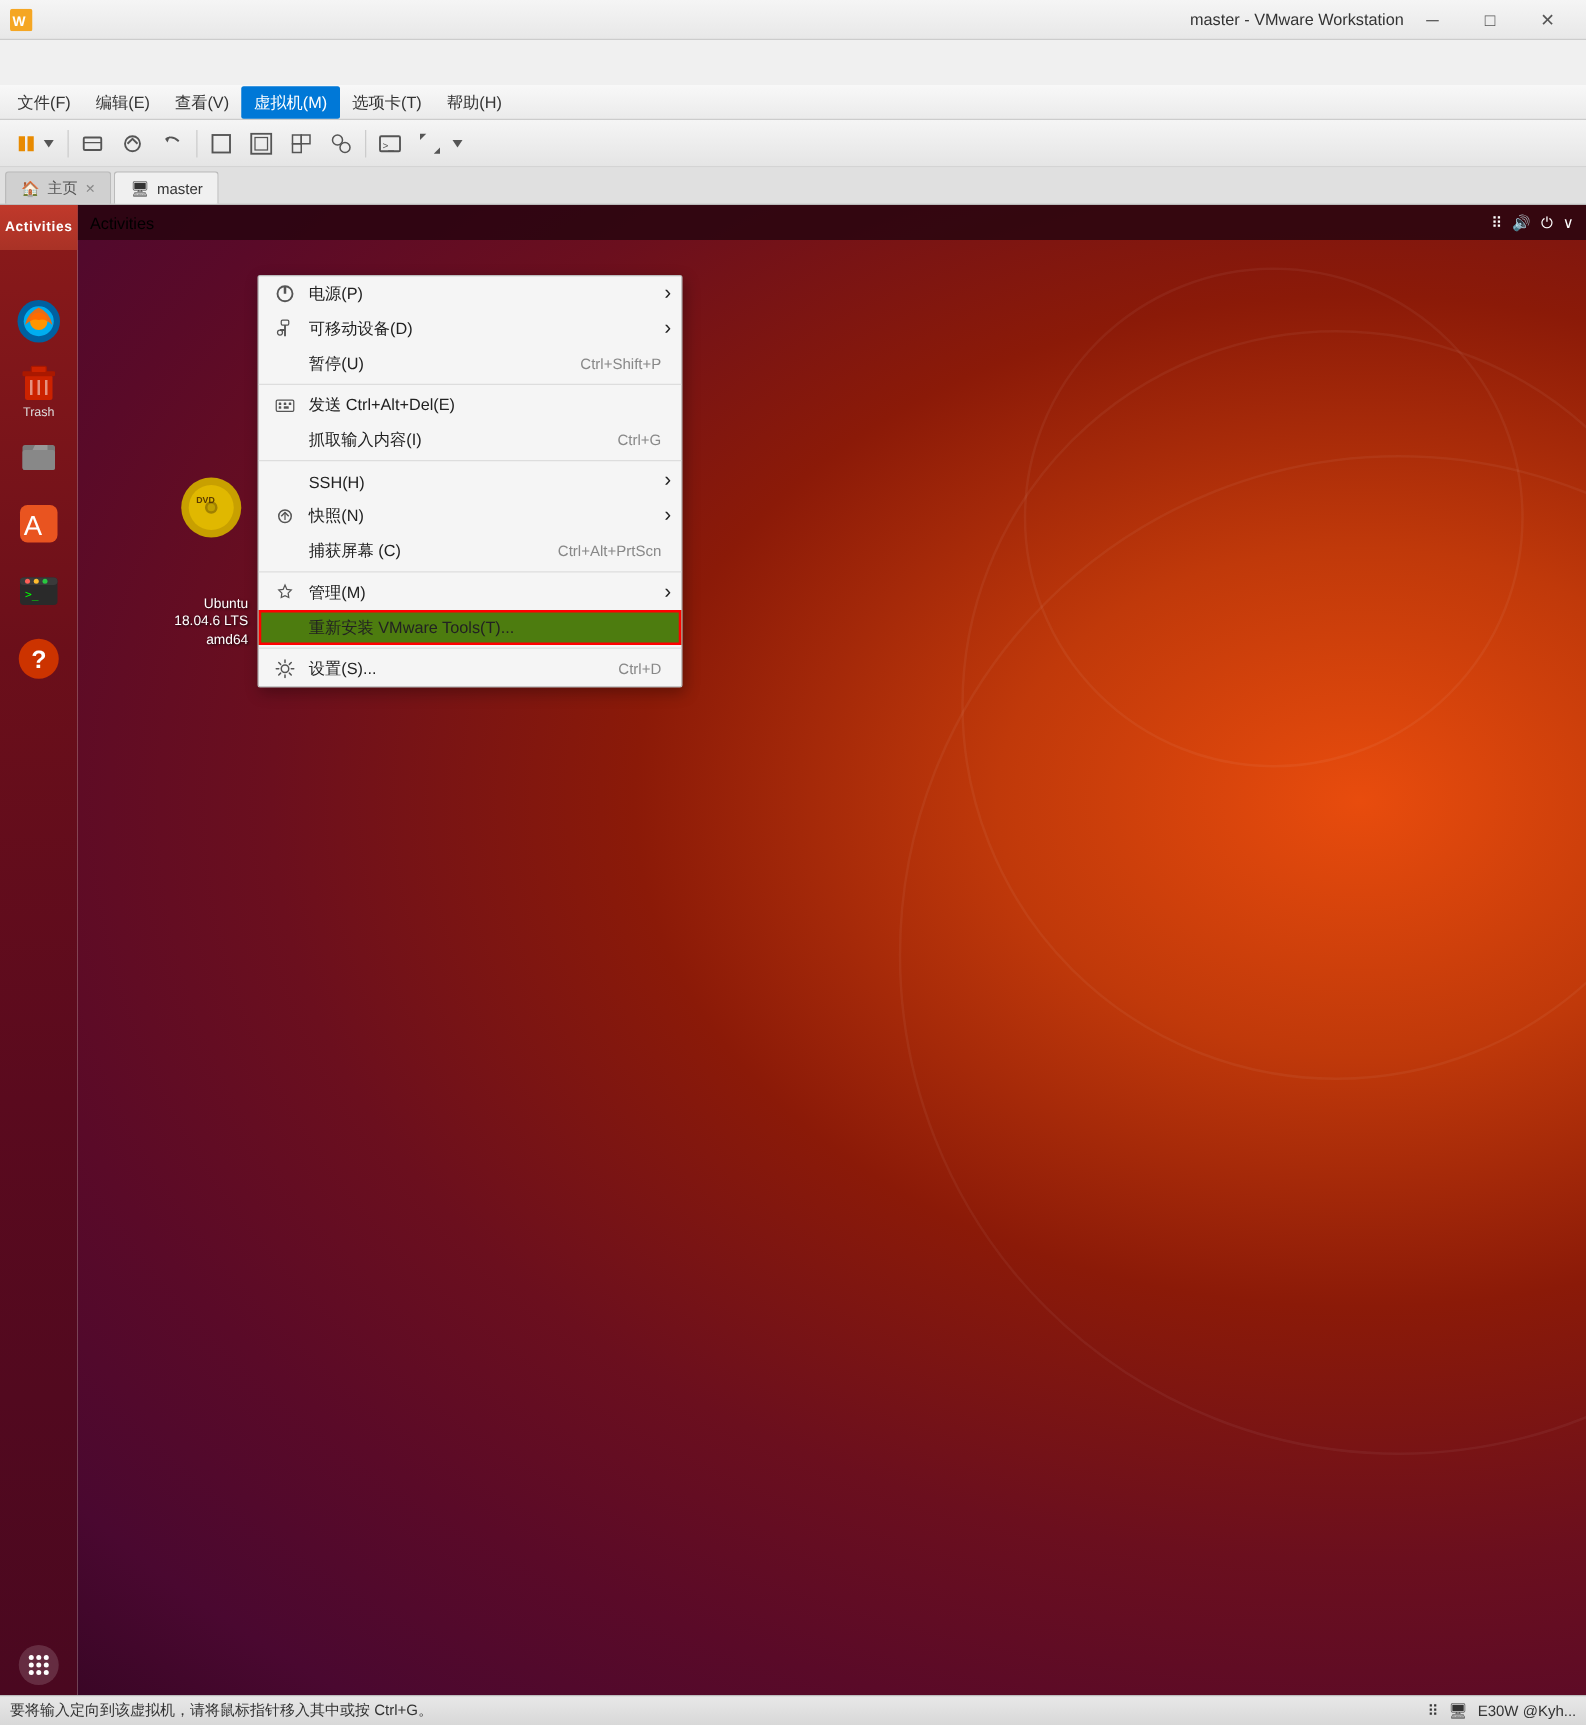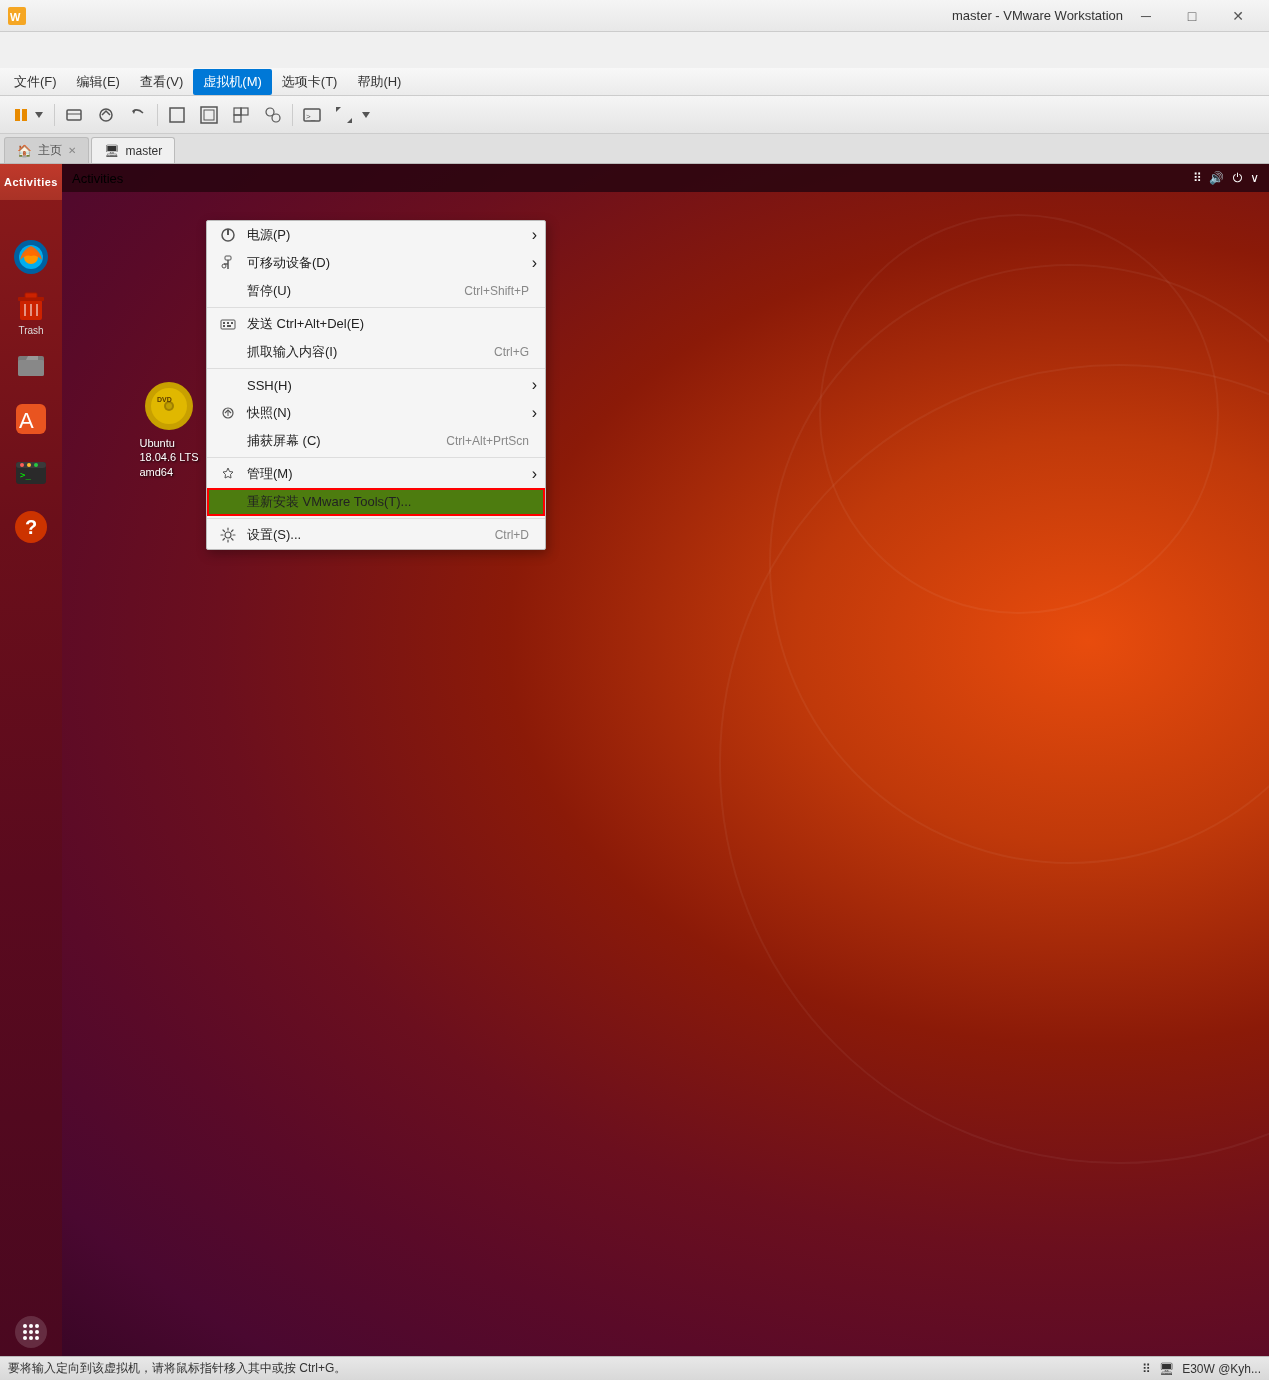--- a/index.html
+++ b/index.html
@@ -113,21 +113,21 @@
     }
     .ubuntu-topbar-right { display: flex; align-items: center; gap: 8px; font-size: 12px; color: white; }
 
     
     .desktop-icon {
       position: absolute; display: flex; flex-direction: column;
       align-items: center; cursor: pointer; padding: 4px;
       border-radius: 4px; width: 80px;
     }
     .desktop-icon-img { width: 52px; height: 52px; margin-bottom: 4px; }
-    .desktop-icon-label { font-size: 12px; color: white; text-align: left; text-shadow: 1px 1px 2px rgba(0,0,0,0.8); }
+    .desktop-icon-label { font-size: 12px; color: white; text-align: right; text-shadow: 1px 1px 2px rgba(0,0,0,0.8); margin-top: 40px; }
 
     
     .dropdown-overlay {
       position: absolute; top: 0; left: 0; right: 0; bottom: 0; z-index: 100;
     }
     .dropdown-menu {
       position: absolute; top: 56px; left: 206px;
       background: #f5f5f5;
       border: 1px solid #bbb;
       box-shadow: 2px 4px 12px rgba(0,0,0,0.3);

